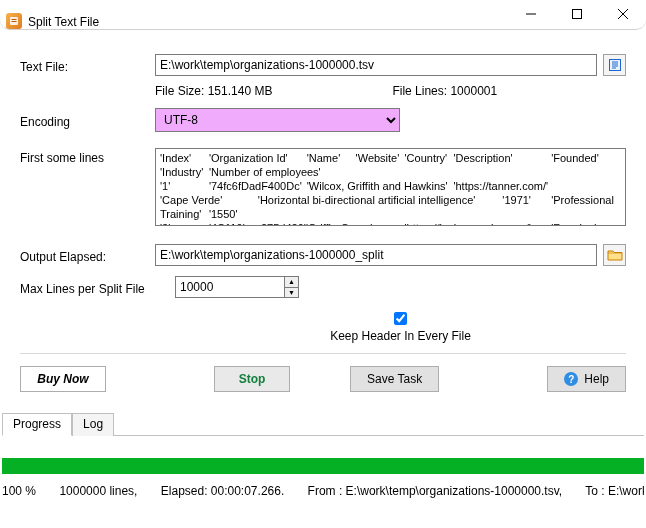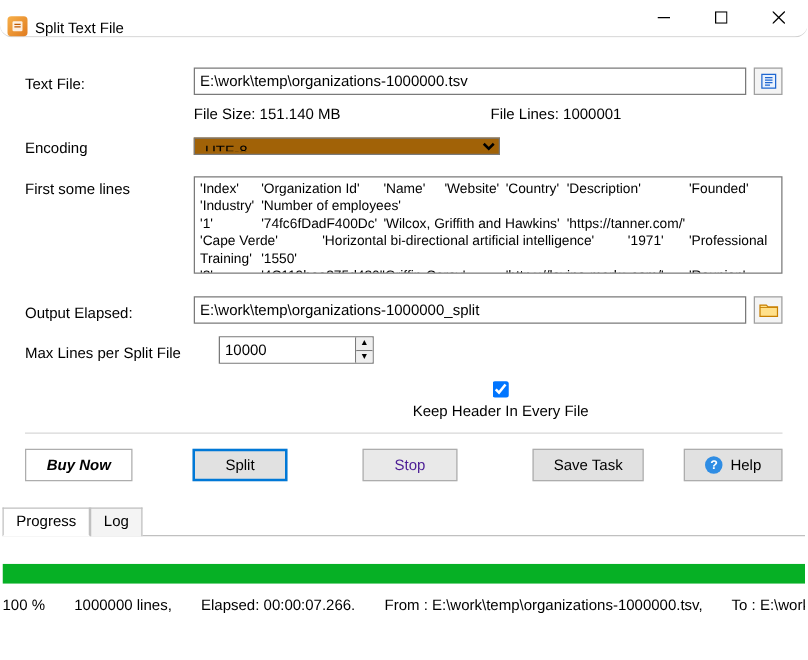--- a/index.html
+++ b/index.html
@@ -56,21 +56,21 @@
   }
   .field-col { flex:1; display:flex; gap:6px; }
   input.text, textarea.text, select.text {
     font: inherit;
     border:1px solid #7a7a7a;
     padding:2px 4px;
     background:#fff;
     height:22px;
   }
   input.text { width:100%; }
-  select.text { height:14px; width:245px; background:#a16207; }
+  select.text { height:24px; width:245px; background:#f0abfc; }
   textarea.text {
     width:100%; height:78px;
     resize:none;
     white-space:pre;
     overflow:hidden;
     line-height:14px;
     font-size:11px;
   }
   .icon-btn {
     width:24px; height:22px;
@@ -109,21 +109,21 @@
   .btn {
     height:26px;
     padding:0 16px;
     border:1px solid #adadad;
     background:#e1e1e1;
     font:inherit;
     display:flex; align-items:center; justify-content:center;
     cursor:pointer; min-width:76px;
   }
   .btn.default { border:2px solid #0078d7; background:#e1e1e1; }
-  .btn.disabled { color:#4c1d95; background:#e9e9e9; }
+  .btn.disabled { color:#15803d; background:#e9e9e9;font-weight:bold; }
   .btn.buy {
     background:#fff;
     font-weight:bold;
     font-family:"Comic Sans MS","Segoe UI",sans-serif;
     font-style:italic;
     border:1px solid #adadad;
     min-width:86px;
   }
   .btn.help { display:flex; gap:6px; }
   .help-icon {
@@ -281,21 +281,20 @@
   <div class="check-row">
     <input type="checkbox" checked="" style="">
     <span>Keep Header In Every File</span>
   </div>
 
   <hr class="sep">
 
   <div class="actions">
     <button class="btn buy">Buy Now</button>
     <div style="width:48px"></div>
-    <button class="btn default">Split</button>
     <div style="width:60px"></div>
     <button class="btn disabled">Stop</button>
     <div style="width:60px"></div>
     <button class="btn">Save Task</button>
     <div style="flex:1"></div>
     <button class="btn help">
       <span class="help-icon">?</span>
       <span>Help</span>
     </button>
   </div>

